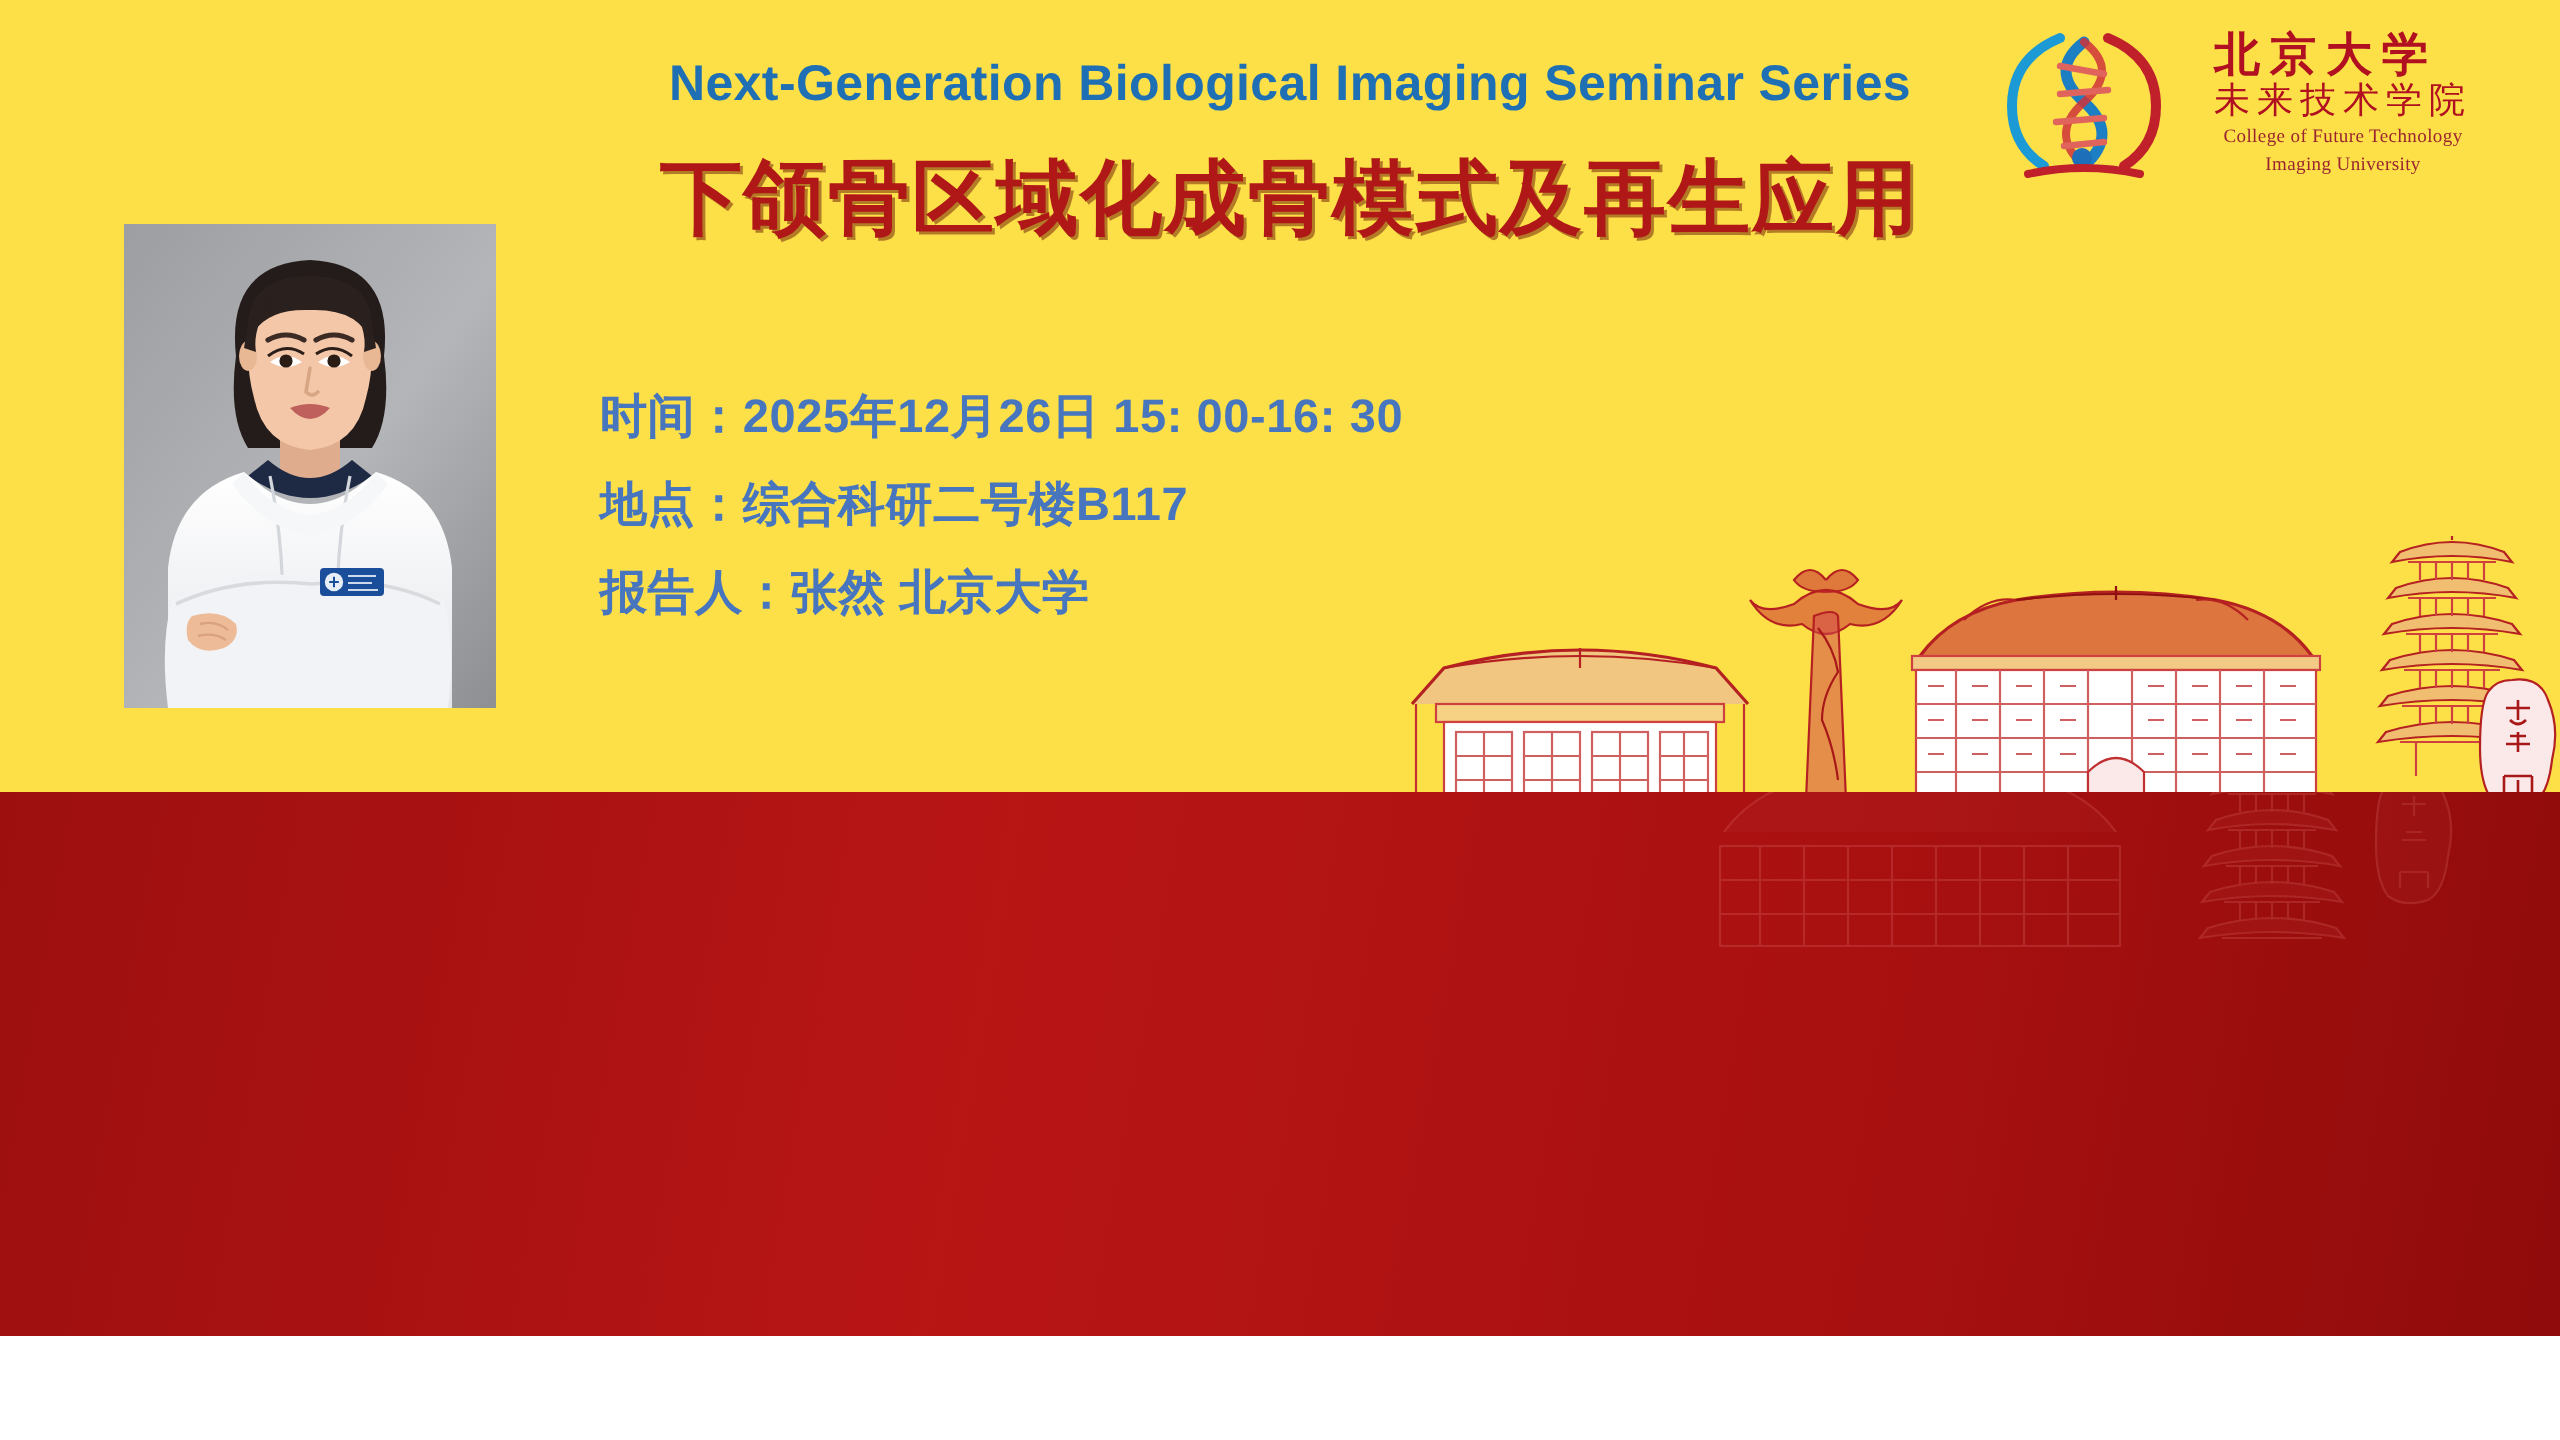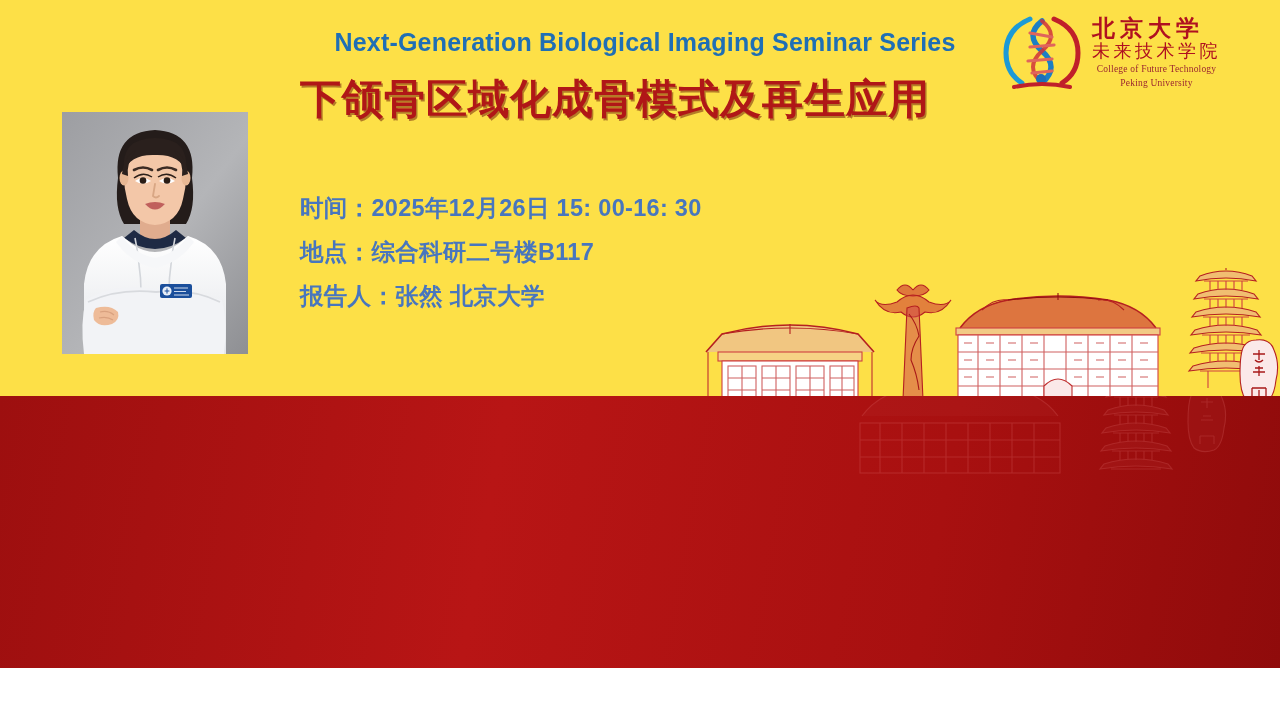--- a/index.html
+++ b/index.html
@@ -34,34 +34,35 @@
     font-size: 25px;
     font-weight: bold;
     color: #1f6fb5;
     letter-spacing: .2px;
     white-space: nowrap;
   }
   .cn-title {
     position: absolute;
     left: 300px; top: 72px;
     width: 690px;
+    text-align: center;
     font-size: 41px;
     font-weight: bold;
     color: #b01717;
     letter-spacing: 1px;
     text-shadow: 1.5px 1.5px 0 rgba(90,0,0,.45);
     white-space: nowrap;
   }
 
   
   .logo-wrap {
     position: absolute;
     left: 1000px; top: 10px;
     width: 272px; height: 86px;
-    display: flex; align-items: center; gap: 8px;
+    display: flex; align-items: center; gap: 23px;
   }
   .logo-mark { width: 84px; height: 84px; flex: 0 0 84px; }
   .logo-mark svg { display: block; width: 100%; height: 100%; }
   .logo-text { display: flex; flex-direction: column; justify-content: center; }
   .logo-cn1 {
     font-family: "DejaVu Serif", "Liberation Serif", serif;
     font-size: 23px; font-weight: bold; color: #b01020;
     letter-spacing: 5px; line-height: 1.08;
   }
   .logo-cn2 {
@@ -217,21 +218,21 @@
         <path d="M42 10 Q60 24 42 40 Q24 56 42 72" stroke="#d0333a" stroke-width="4" fill="none" stroke-linecap="round" opacity=".85"></path>
         <path d="M30 22 L52 26 M30 36 L54 34 M28 50 L52 48 M32 62 L52 60" stroke="#e0645c" stroke-width="3.2" stroke-linecap="round"></path>
         <circle cx="41" cy="68" r="5" fill="#1c6fb8"></circle>
         <path d="M14 76 Q42 70 70 76" stroke="#c0202a" stroke-width="4" fill="none" stroke-linecap="round"></path>
       </svg>
     </div>
     <div class="logo-text">
       <div class="logo-cn1">北京大学</div>
       <div class="logo-cn2">未来技术学院</div>
       <div class="logo-en">College of Future Technology</div>
-      <div class="logo-en">Peking University</div>
+      <div class="logo-en">Imaging University</div>
     </div>
   </div>
 
   <div class="portrait">
     <svg viewBox="0 0 186 242" xmlns="http://www.w3.org/2000/svg">
       <defs>
         <linearGradient id="bgp" x1="0" y1="0" x2="1" y2="1">
           <stop offset="0%" stop-color="#9d9ea2"></stop>
           <stop offset="55%" stop-color="#b4b5b8"></stop>
           <stop offset="100%" stop-color="#8e8f93"></stop>

